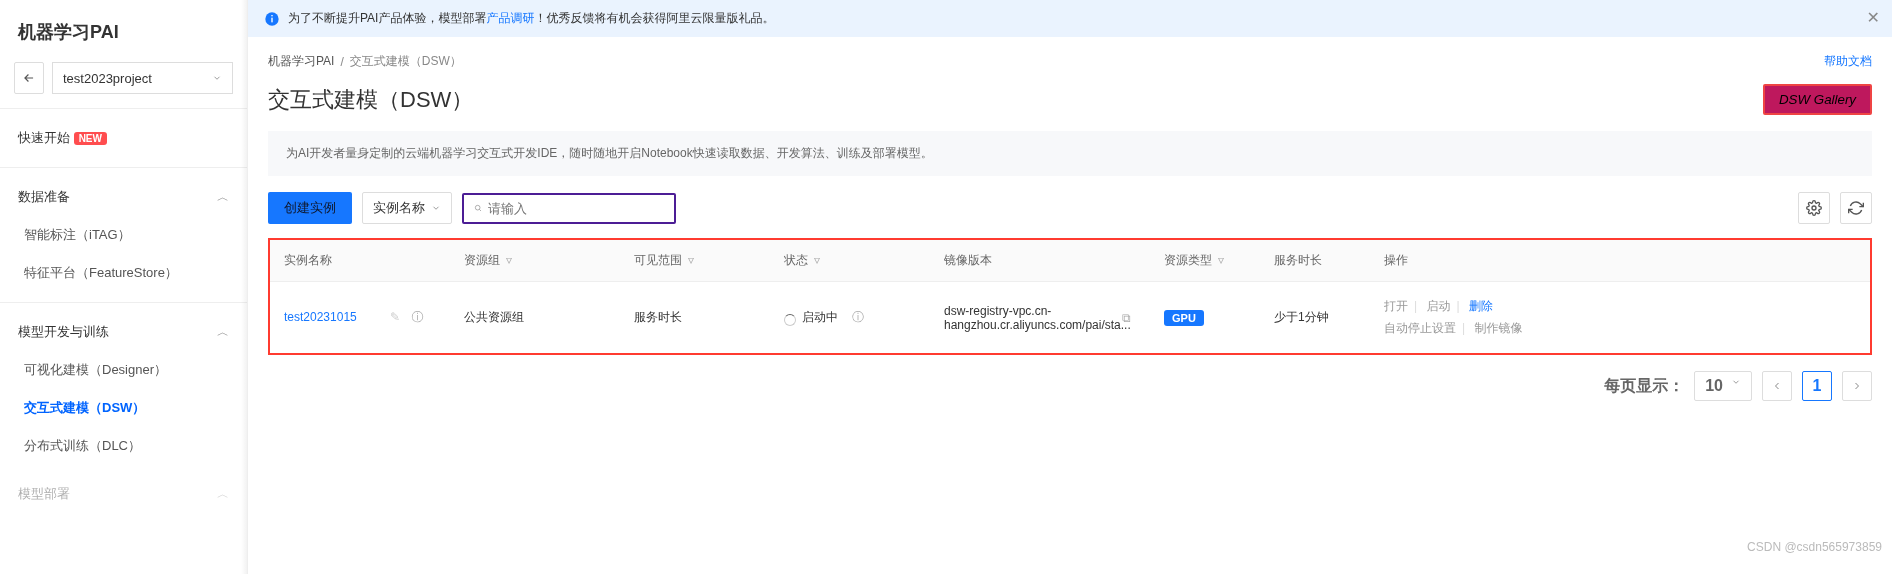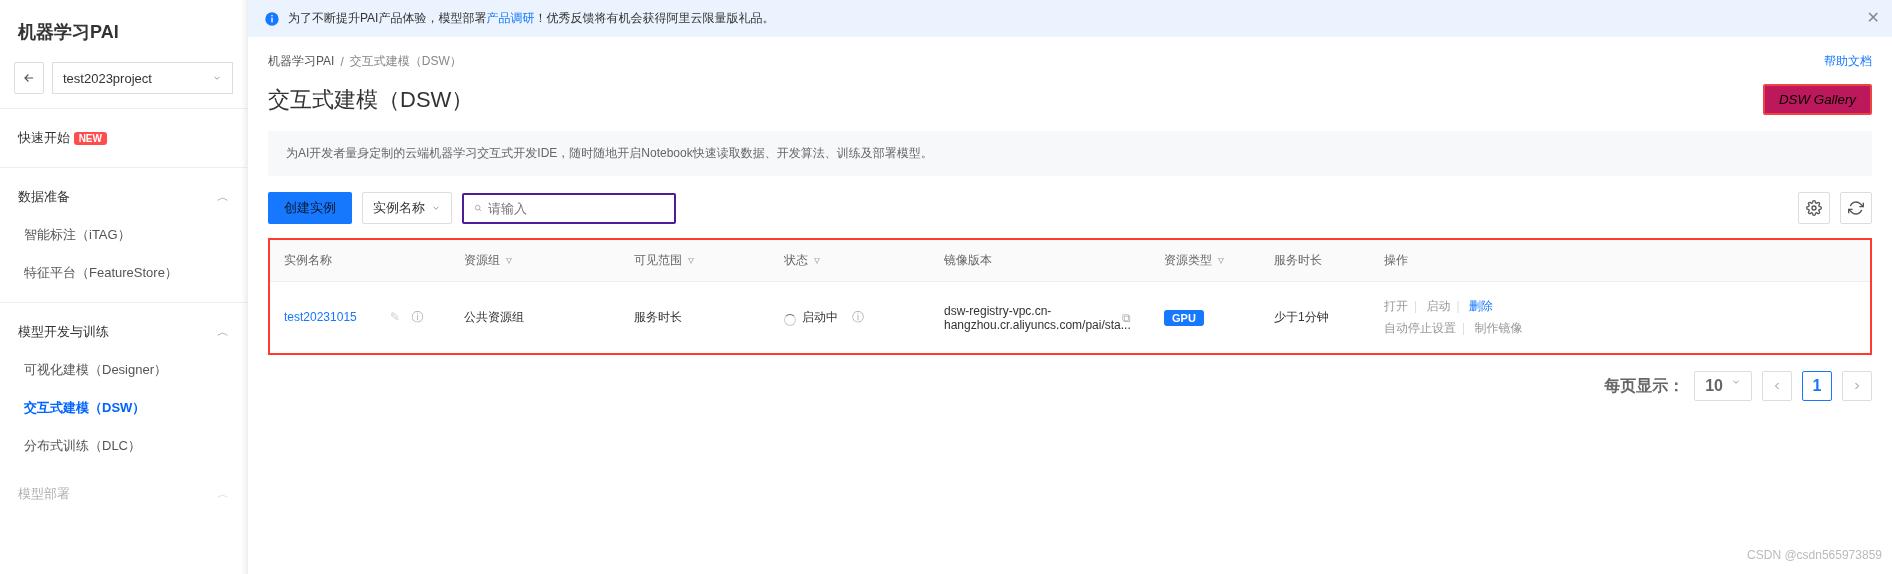--- a/index.html
+++ b/index.html
@@ -51,21 +51,21 @@
 .copy-ico { color: #aaa; cursor: pointer; }
 .gpu-badge { background: #1677ff; color: #fff; padding: 2px 8px; border-radius: 3px; font-size: 11px; font-weight: 600; }
 .ops { line-height: 1.8; }
 .ops .op { color: #999; cursor: default; }
 .ops .op.active { color: #1677ff; cursor: pointer; }
 .ops .sep { color: #ddd; margin: 0 6px; }
 .pager { display: flex; align-items: center; gap: 10px; justify-content: flex-end; margin-top: 16px; font-size: 16px; color: #666; font-weight: bold; }
 .page-sel { border: 1px solid #ddd; padding: 5px 10px; border-radius: 2px; display: flex; gap: 8px; align-items: flex-start; cursor: pointer; }
 .page-btn { width: 30px; height: 30px; border: 1px solid #ddd; display: flex; align-items: center; justify-content: center; border-radius: 2px; cursor: pointer; }
 .page-btn.cur { border-color: #1677ff; color: #1677ff; }
-.watermark { position: absolute; right: 10px; bottom: 12px; color: #bbb; font-size: 12px; }
+.watermark { position: absolute; right: 10px; bottom: 20px; color: #bbb; font-size: 12px; }
 svg { display: block; }
 </style>
 </head>
 <body>
 
 <div class="root">
   <aside class="sidebar">
     <div class="logo">机器学习PAI</div>
     <div class="proj-row">
       <button class="back-btn">

